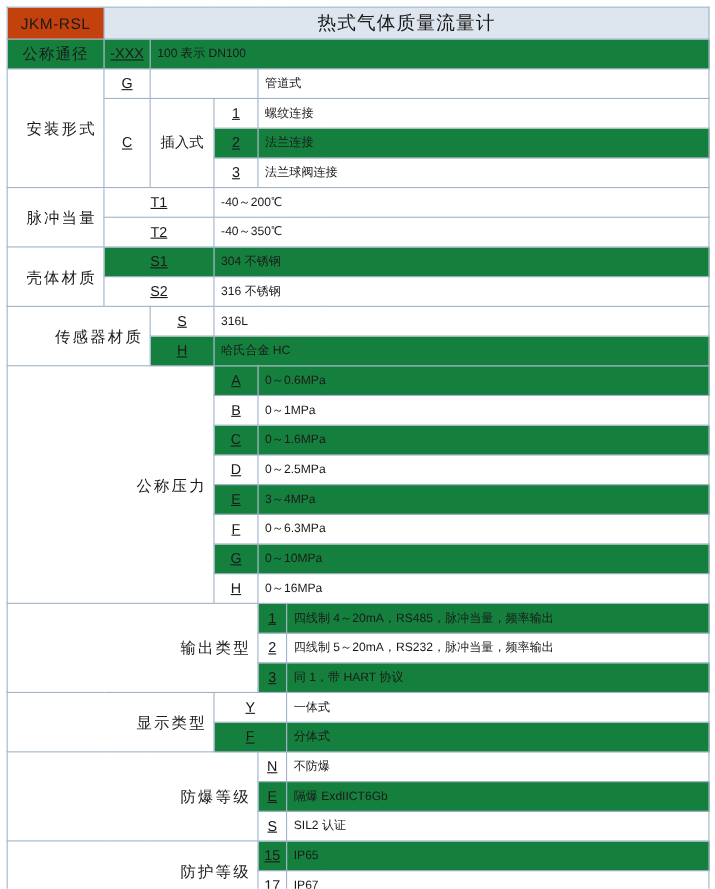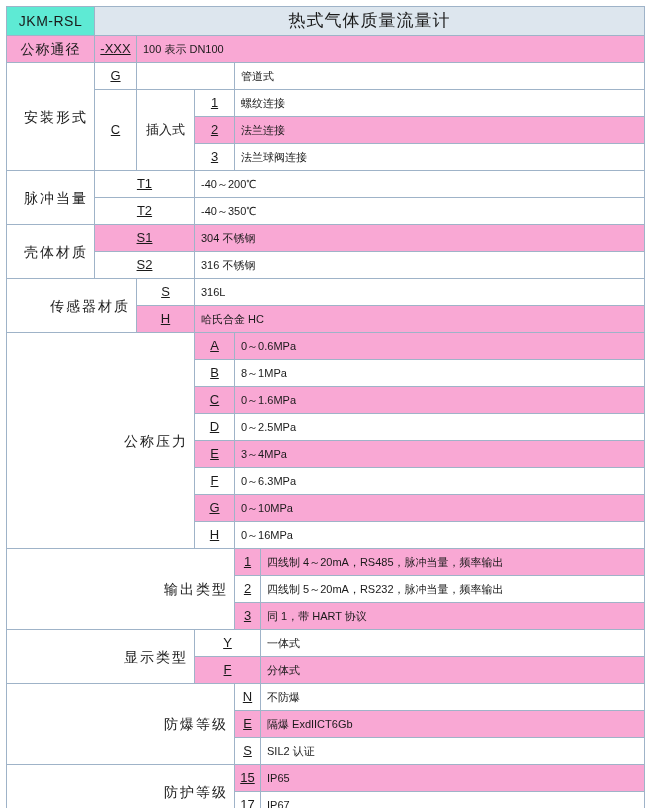--- a/index.html
+++ b/index.html
@@ -40,36 +40,36 @@
     text-align: center;
     padding: 3px 2px;
     text-decoration: underline;
   }
   .label {
     text-align: center;
     font-size: 14px;
     letter-spacing: 1px;
   }
   .shade {
-    background: #f9a8d4;
+    background: #15803d;
   }
   .plain {
     background: #ffffff;
   }
   .title {
     text-align: center;
     font-size: 17px;
     letter-spacing: 1px;
     background: #dde6ee;
   }
   .model {
     text-align: center;
     font-size: 14px;
     letter-spacing: 0.5px;
-    background: #5eead4;
+    background: #c2410c;
   }
   .val {
     text-align: left;
     font-size: 11px;
   }
   .mid {
     text-align: center;
   }
   .grouplabel {
     text-align: right;
@@ -228,21 +228,21 @@
       </td>
       <td class="shade" colspan="3">
         <div class="cell val">0～0.6MPa</div>
       </td>
     </tr>
     <tr>
       <td class="plain">
         <div class="cell code">B</div>
       </td>
       <td class="plain" colspan="3">
-        <div class="cell val">8～1MPa</div>
+        <div class="cell val">0～1MPa</div>
       </td>
     </tr>
     <tr>
       <td class="shade">
         <div class="cell code">C</div>
       </td>
       <td class="shade" colspan="3">
         <div class="cell val">0～1.6MPa</div>
       </td>
     </tr>

